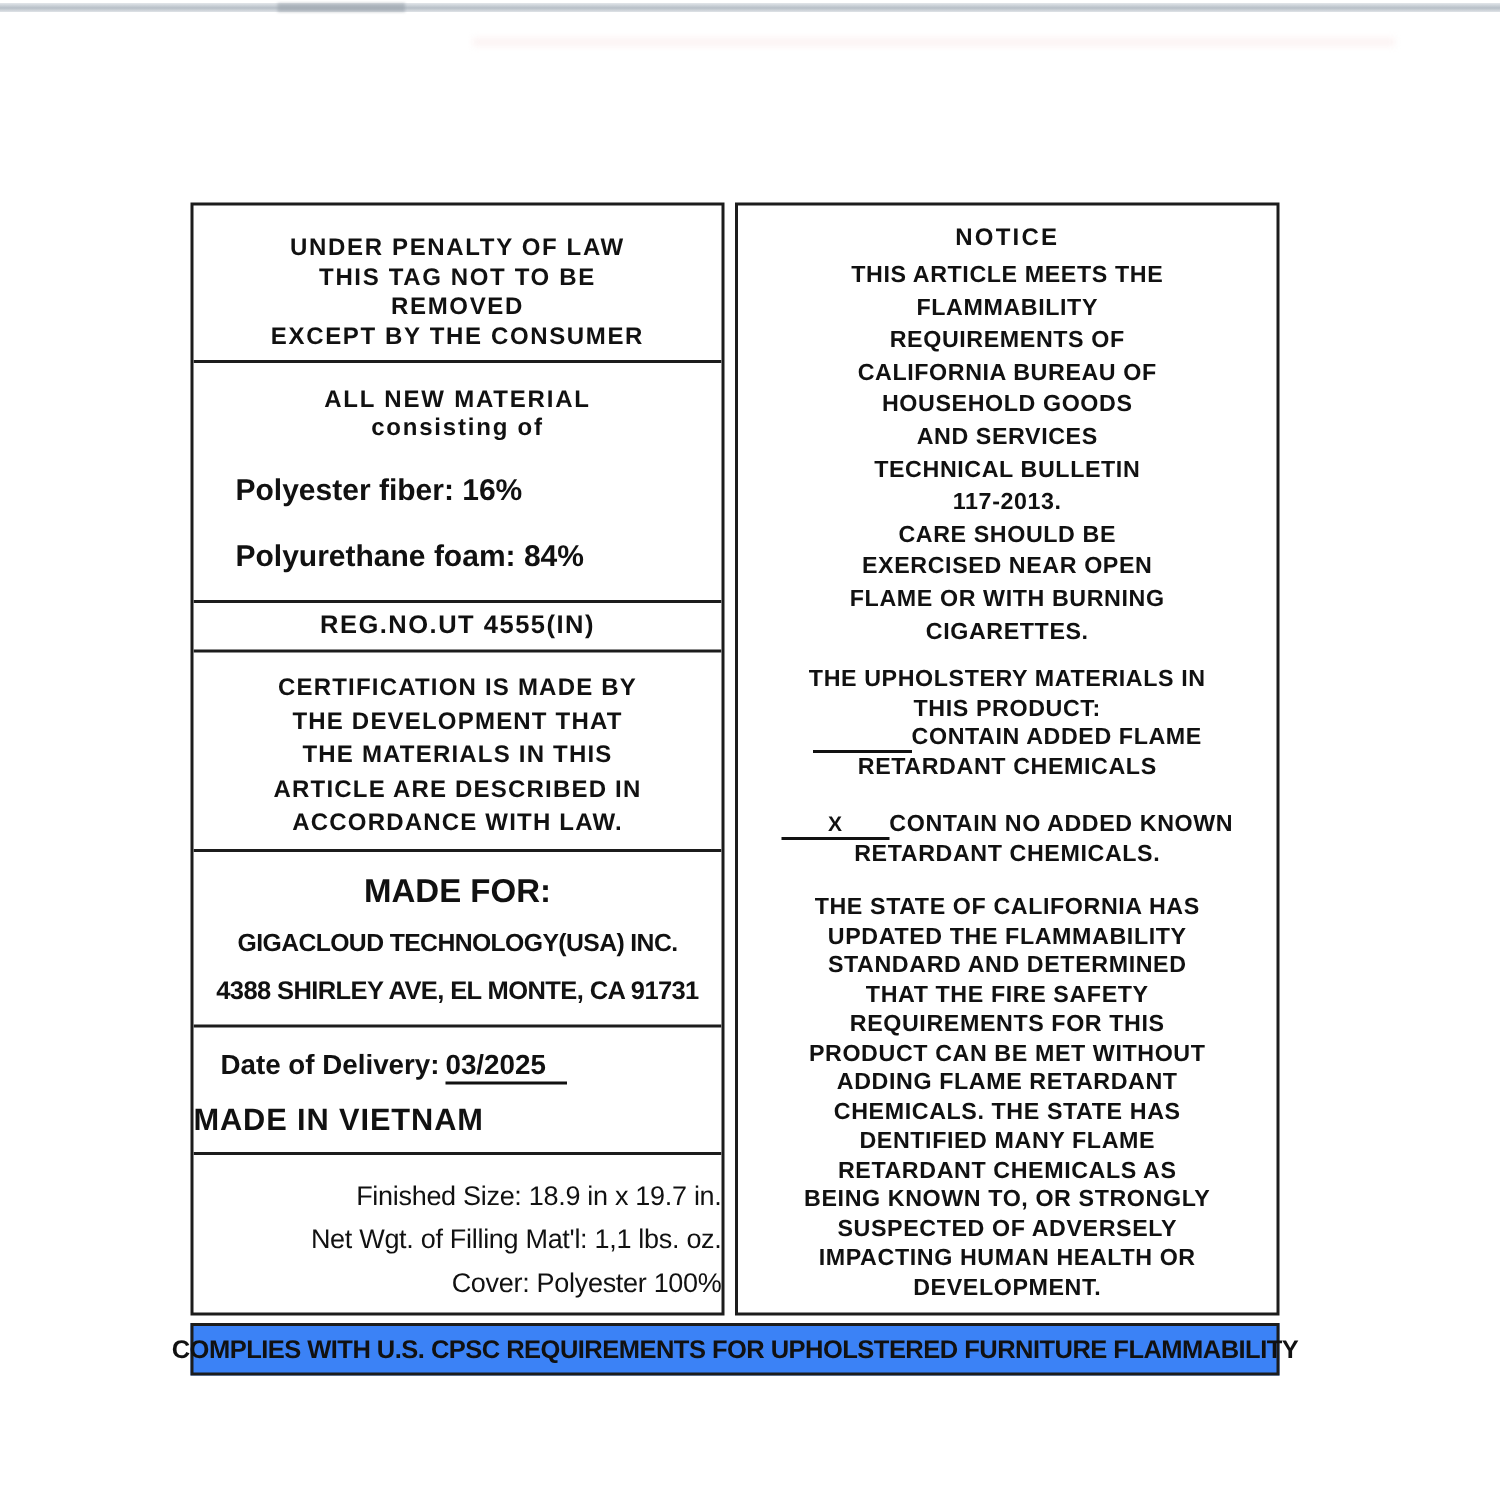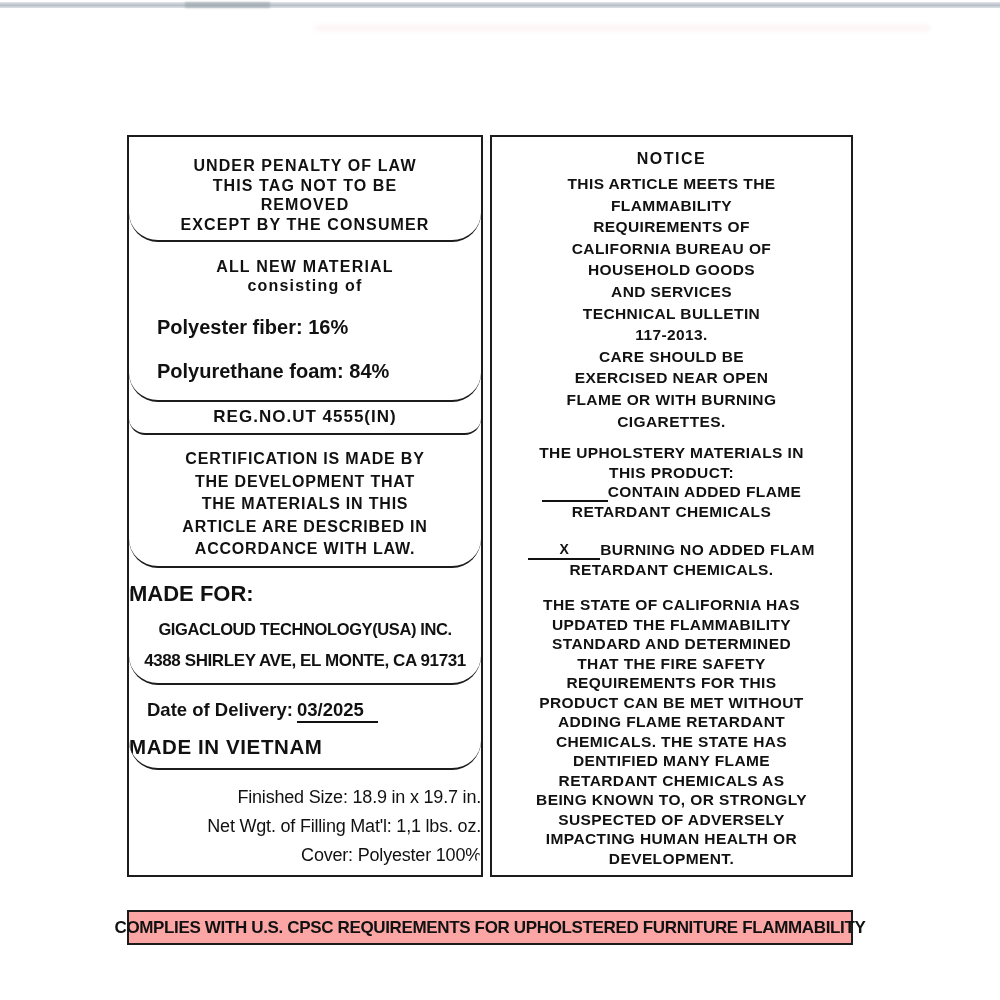--- a/index.html
+++ b/index.html
@@ -14,39 +14,39 @@
   .faint-band { position: absolute; left: 315px; top: 25px; width: 615px; height: 6px;
     background: rgba(250, 235, 235, 0.55); filter: blur(2px); }
 
   .label-wrap { position: absolute; left: 127px; top: 135px; width: 726px; height: 782px; }
 
   .panel { position: absolute; top: 0; border: 2px solid #1c1c1c; background: #fff;
     display: flex; flex-direction: column; overflow: hidden; }
   .left-panel  { left: 0;     width: 356px; height: 742px; }
   .right-panel { left: 363px; width: 363px; height: 742px; }
 
-  .row { border-bottom: 2px solid #1c1c1c; overflow: hidden; border-radius: 29px; }
+  .row { border-bottom: 2px solid #1c1c1c; overflow: hidden; }
   .row:last-child { border-bottom: none; flex: 1; }
 
   .prelines { white-space: pre-line; }
   .ctr { text-align: center; }
 
   
   .r-penalty { height: 105px; padding-top: 19px; font-weight: bold; font-size: 16px;
     line-height: 19.5px; letter-spacing: 1.1px; }
   .r-material { height: 160px; padding-top: 15px; }
   .material-heading { font-weight: bold; font-size: 16px; line-height: 19px;
     letter-spacing: 1.2px; text-align: center; }
   .material-item { font-weight: bold; font-size: 20px; padding-left: 28px; margin-top: 21px; }
   .r-regno { height: 33px; font-weight: bold; font-size: 17px; line-height: 30px;
     letter-spacing: 1px; }
   .r-cert { height: 133px; padding-top: 13px; font-weight: bold; font-size: 16px;
     line-height: 22.5px; letter-spacing: 0.8px; }
   .r-madefor { height: 117px; padding-top: 13px; }
-  .madefor-title { font-weight: bold; font-size: 22px; text-align: left; }
+  .madefor-title { font-weight: bold; font-size: 22px; text-align: center; }
   .madefor-company { font-weight: bold; font-size: 16.5px; text-align: center;
     margin-top: 13px; letter-spacing: -0.4px; }
   .madefor-address { font-weight: bold; font-size: 17px; text-align: center;
     margin-top: 12px; letter-spacing: -0.4px; }
   .r-delivery { height: 85px; padding-top: 14px; }
   .delivery-line { font-weight: bold; font-size: 18.5px; padding-left: 18px; }
   .delivery-date { display: inline-block; border-bottom: 2px solid #111;
     padding-right: 14px; margin-left: 4px; }
   .origin-line { font-weight: bold; font-size: 20.5px; 
     margin-top: 12px; letter-spacing: 0.6px; }
@@ -61,22 +61,22 @@
   .fr-line { line-height: 19.5px; letter-spacing: 0.4px; }
   .fr-mark { display: inline-block; border-bottom: 2px solid #111; vertical-align: bottom;
     line-height: 17px; font-size: 14px; }
   .fr-mark.blank { width: 66px; }
   .fr-mark.xmark { width: 72px; }
   .fr-none-block { margin-top: 19px; }
   .state-block { margin-top: 16px; line-height: 19.5px; letter-spacing: 0.4px; }
 
   
   .footer-bar { position: absolute; left: 0; top: 747px; width: 726px; height: 35px;
-    border: 2px solid #1c1c1c; background: #fca5a5; display: flex; align-items: center;
-    justify-content: center; margin-top: 28px; }
+    border: 2px solid #1c1c1c; background: #3b82f6; display: flex; align-items: center;
+    justify-content: center; }
   .footer-text { font-weight: bold; font-size: 17px; letter-spacing: -0.35px;
     white-space: nowrap; }
 </style>
 </head>
 <body>
 
 <div class="top-strip"></div>
 <div class="top-strip-smudge"></div>
 <div class="faint-band"></div>
 
@@ -144,21 +144,21 @@
 
     <div class="fr-added-block">
       <div class="fr-line">
         <span class="fr-mark blank"></span><span>CONTAIN ADDED FLAME</span>
       </div>
       <div class="fr-line">RETARDANT CHEMICALS</div>
     </div>
 
     <div class="fr-none-block">
       <div class="fr-line">
-        <span class="fr-mark xmark">X</span><span>BURNING NO ADDED FLAM</span>
+        <span class="fr-mark xmark">X</span><span>CONTAIN NO ADDED KNOWN</span>
       </div>
       <div class="fr-line">RETARDANT CHEMICALS.</div>
     </div>
 
     <div class="state-block prelines">THE STATE OF CALIFORNIA HAS
 UPDATED THE FLAMMABILITY
 STANDARD AND DETERMINED
 THAT THE FIRE SAFETY
 REQUIREMENTS FOR THIS
 PRODUCT CAN BE MET WITHOUT

